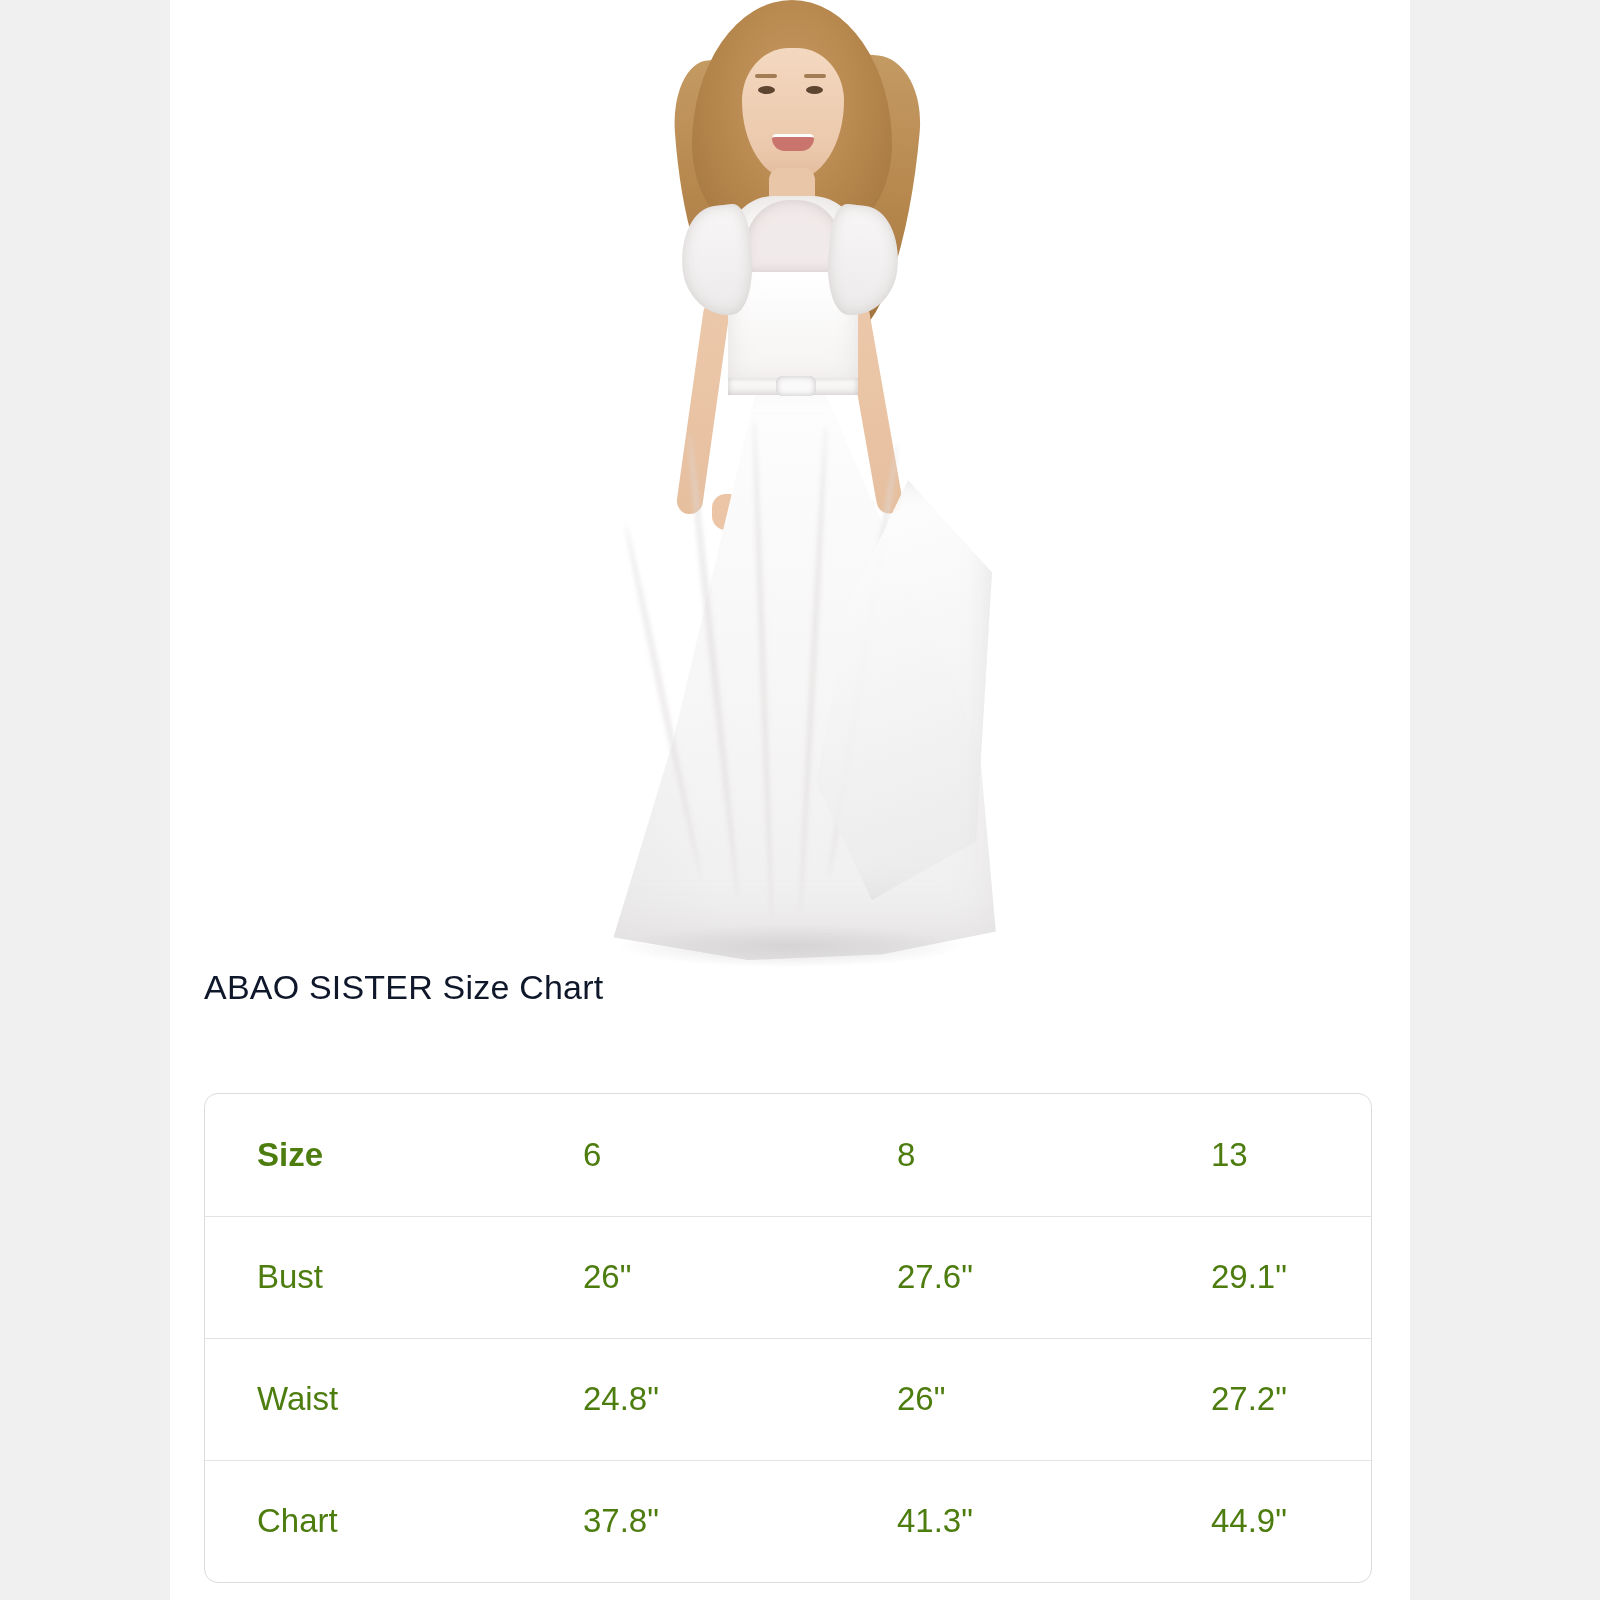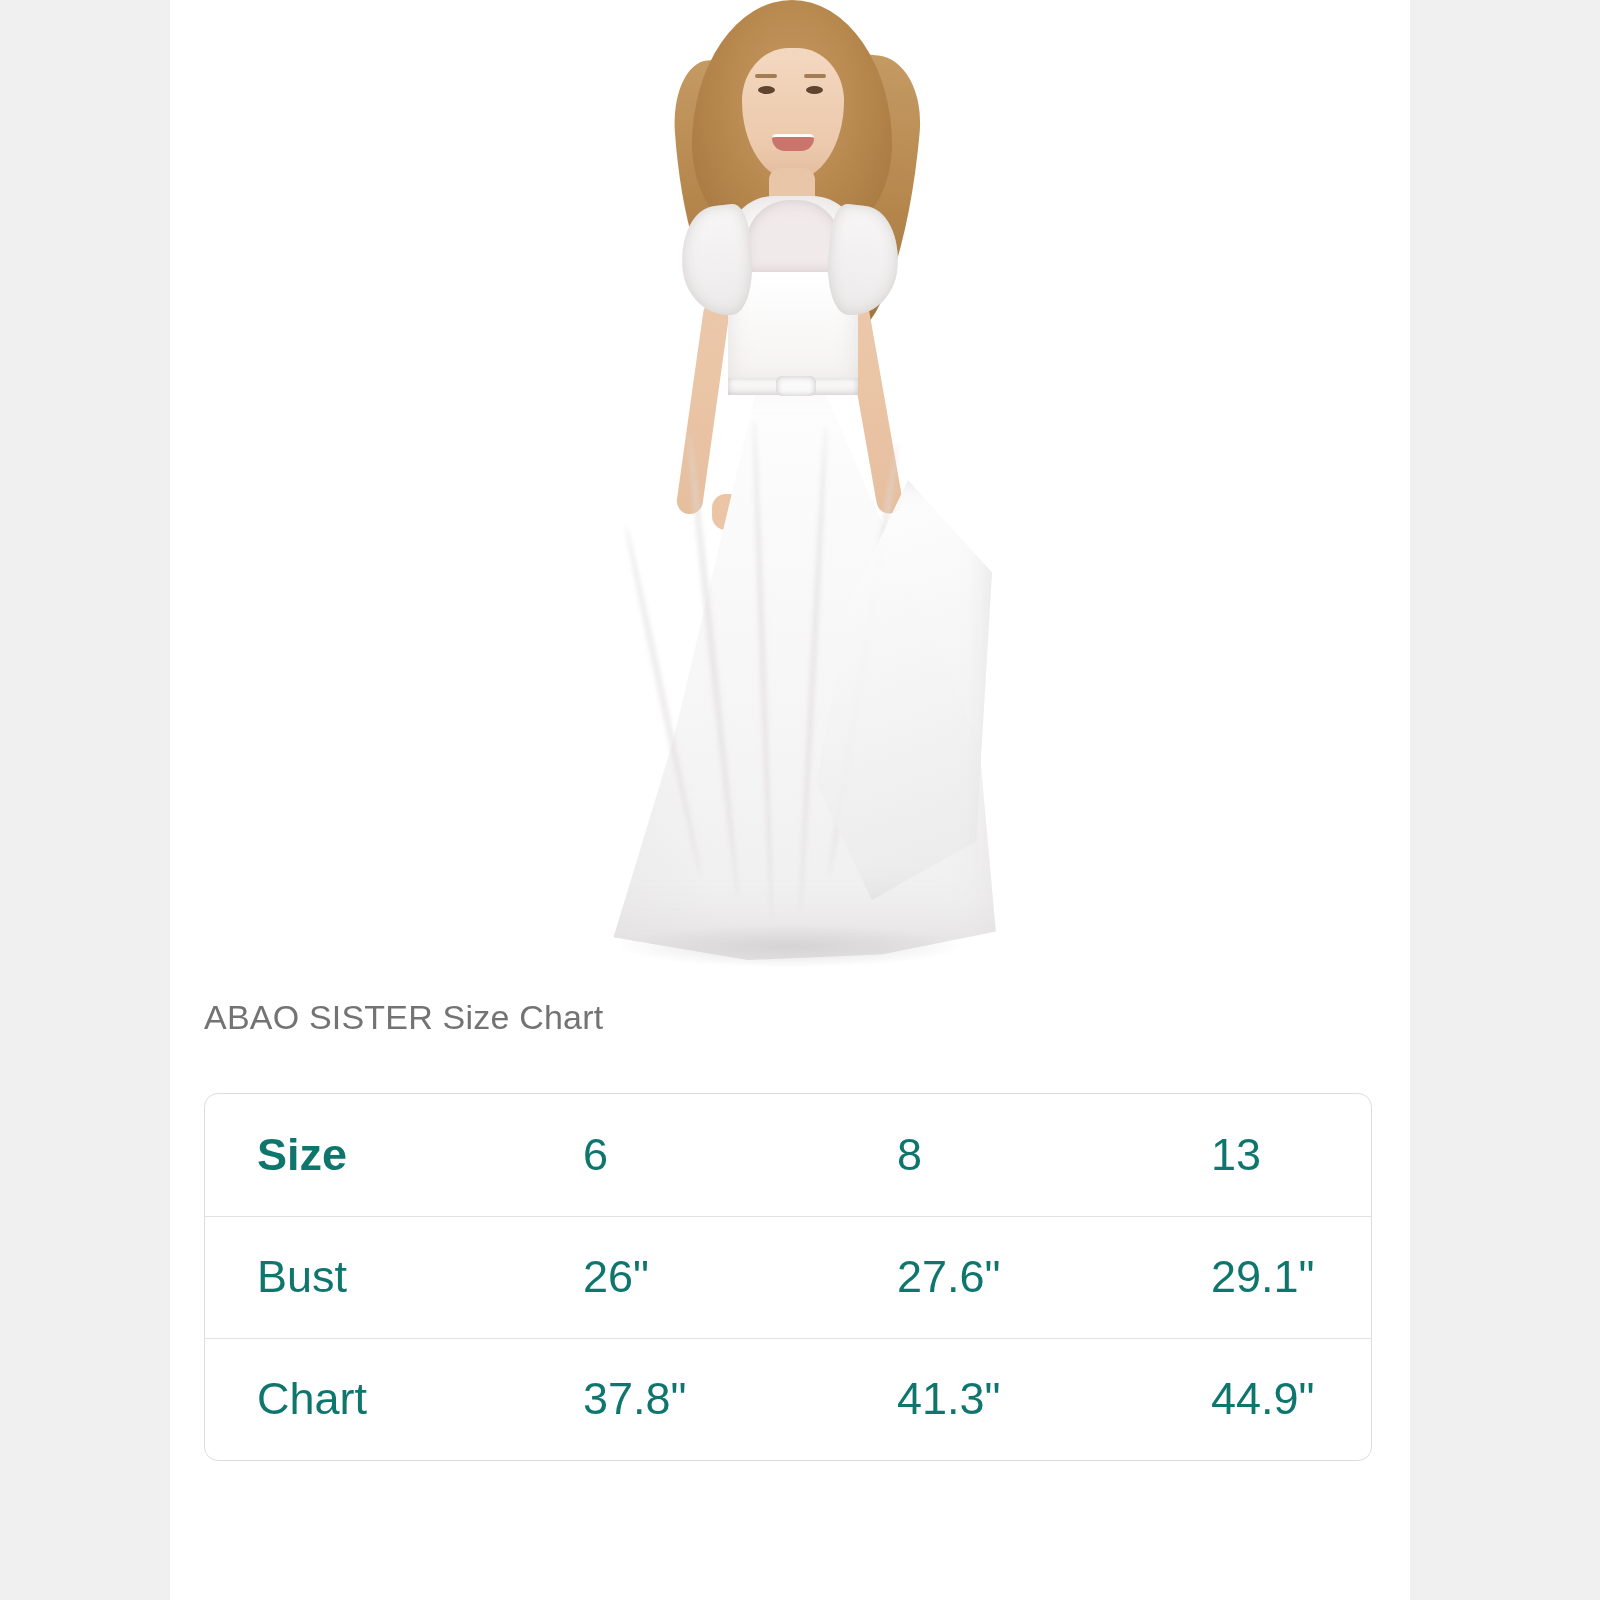--- a/index.html
+++ b/index.html
@@ -241,23 +241,23 @@
     top: 925px;
     width: 340px;
     height: 42px;
     background: radial-gradient(ellipse at 50% 50%, rgba(205,203,203,0.65) 0%, rgba(255,255,255,0) 72%);
     border-radius: 50%;
   }
   
   .chart-title {
     position: absolute;
     left: 34px;
-    top: 998px;
+    top: 968px;
     font-size: 34px;
-    color: #737373;
+    color: #0f172a;
     letter-spacing: 0.2px;
   }
   .table-wrap {
     position: absolute;
     left: 34px;
     top: 1093px;
     width: 1168px;
     border: 1px solid #dcdcdc;
     border-radius: 14px;
     background: #ffffff;
@@ -265,22 +265,22 @@
     overflow: hidden;
   }
   table.size-table {
     width: 100%;
     border-collapse: collapse;
     table-layout: fixed;
   }
   table.size-table tr { height: 122px; }
   table.size-table tr + tr td { border-top: 1px solid #e2e2e2; }
   table.size-table td {
-    font-size: 45px;
-    color: #0f766e;
+    font-size: 33px;
+    color: #4d7c0f;
     padding: 0 0 0 26px;
     vertical-align: middle;
   }
   table.size-table td.label {
     font-weight: normal;
     width: 300px;
     padding-left: 52px;
   }
   table.size-table td.val { width: 288px; }
   table.size-table tr.head td { font-weight: bold; }
@@ -336,20 +336,26 @@
             <td class="val">8</td>
             <td class="val">13</td>
           </tr>
           <tr>
             <td class="label">Bust</td>
             <td class="val">26"</td>
             <td class="val">27.6"</td>
             <td class="val">29.1"</td>
           </tr>
           <tr>
+            <td class="label">Waist</td>
+            <td class="val">24.8"</td>
+            <td class="val">26"</td>
+            <td class="val">27.2"</td>
+          </tr>
+          <tr>
             <td class="label">Chart</td>
             <td class="val">37.8"</td>
             <td class="val">41.3"</td>
             <td class="val">44.9"</td>
           </tr>
         </tbody>
       </table>
     </div>
 
   </div>

